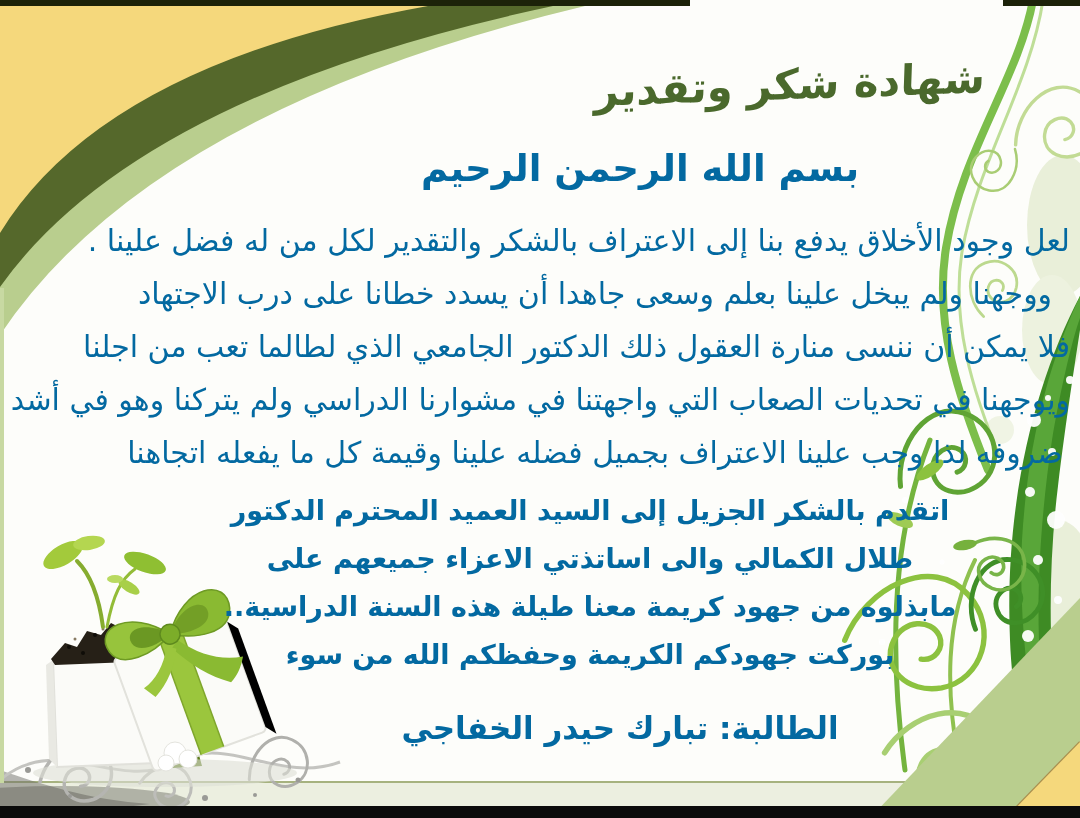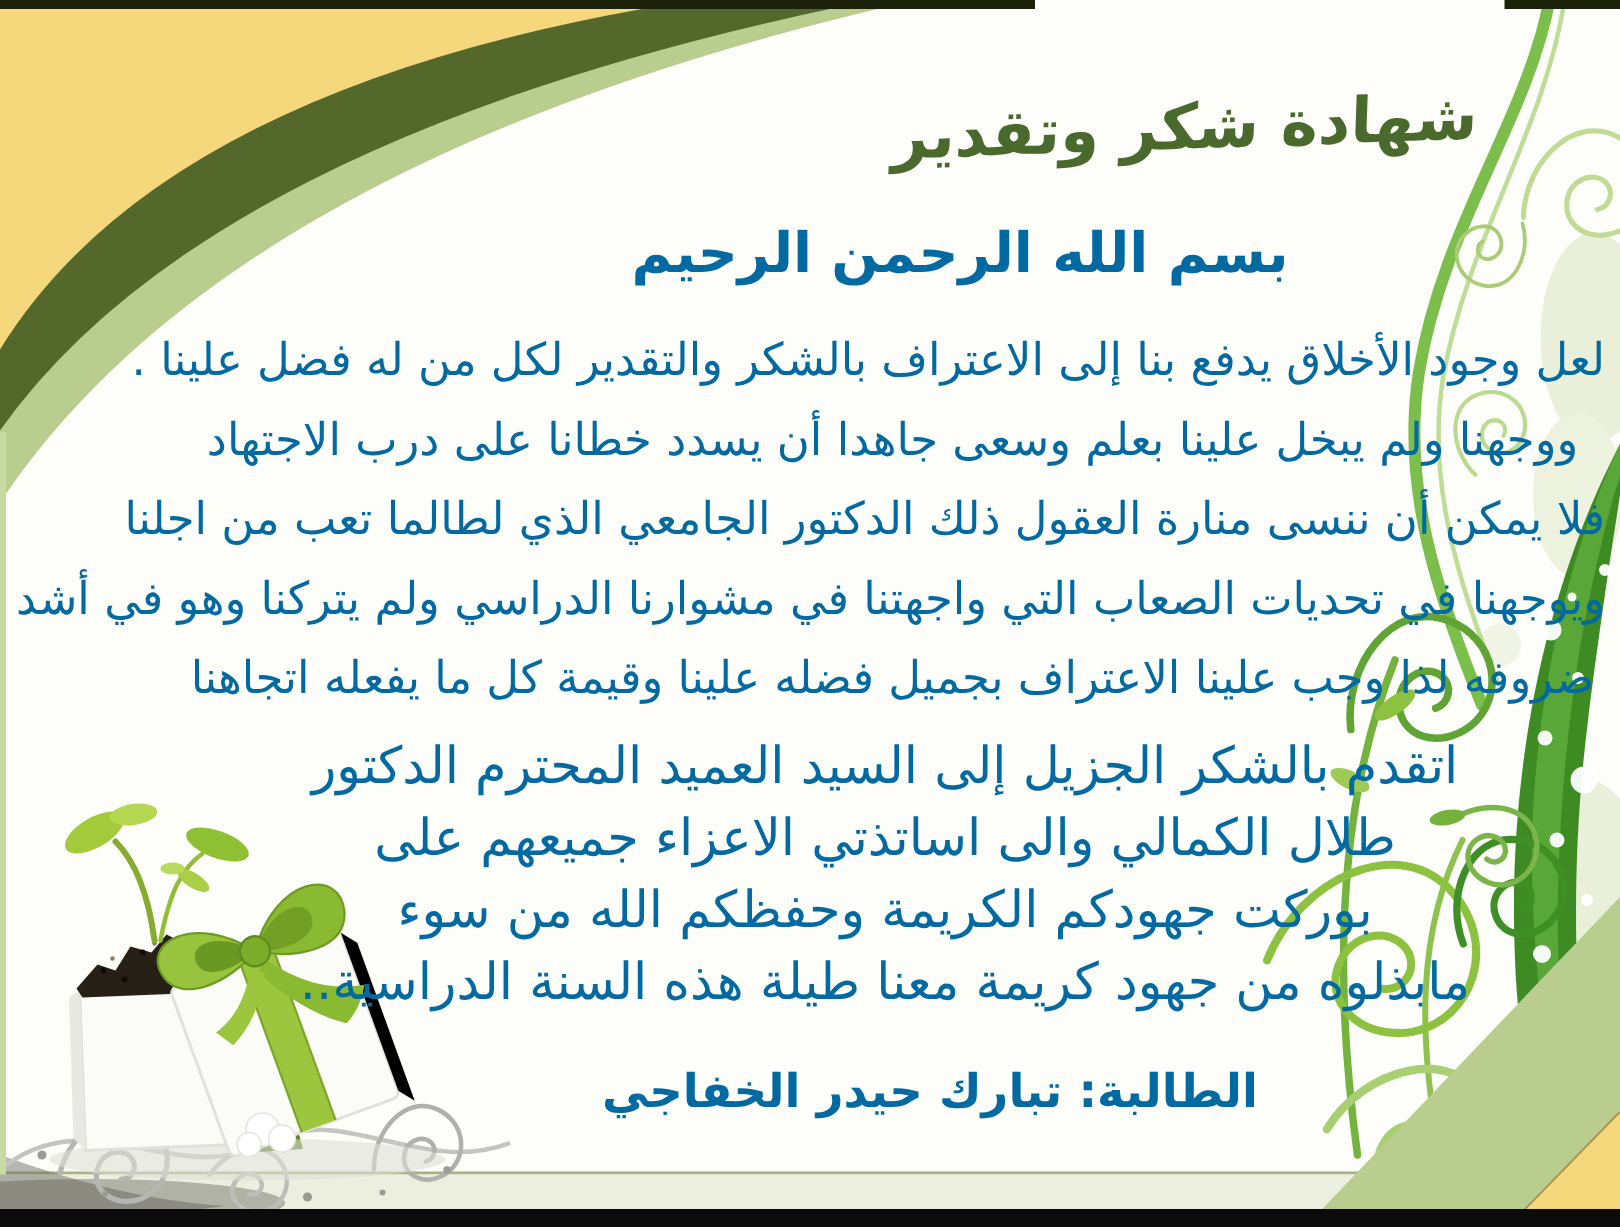--- a/index.html
+++ b/index.html
@@ -15,21 +15,21 @@
     transform:rotate(-2deg) skewX(-4deg);
     line-height:78px;white-space:nowrap;
   }
   .basmala{
     left:380px;top:136px;width:520px;height:66px;
     font-size:37px;font-weight:800;line-height:66px;white-space:nowrap;
   }
   .body-block{left:120px;top:214px;width:950px;}
   .body-line{font-size:30px;line-height:53px;white-space:nowrap;font-weight:500;}
   .dedication-block{left:190px;top:487px;width:800px;}
-  .dedication-line{font-size:34px;font-weight:400;line-height:48px;white-space:nowrap;}
+  .dedication-line{font-size:27px;font-weight:700;line-height:48px;white-space:nowrap;}
   .signature{
     left:370px;top:700px;width:500px;height:56px;
     font-size:31px;font-weight:600;line-height:56px;white-space:nowrap;
   }
 </style>
 </head>
 <body>
 
 <div class="stage">
 
@@ -186,19 +186,19 @@
     <div class="body-line">لعل وجود الأخلاق يدفع بنا إلى الاعتراف بالشكر والتقدير لكل من له فضل علينا .</div>
     <div class="body-line">ووجهنا ولم يبخل علينا بعلم وسعى جاهدا أن يسدد خطانا على درب الاجتهاد</div>
     <div class="body-line">فلا يمكن أن ننسى منارة العقول ذلك الدكتور الجامعي الذي لطالما تعب من اجلنا</div>
     <div class="body-line">ويوجهنا في تحديات الصعاب التي واجهتنا في مشوارنا الدراسي ولم يتركنا وهو في أشد</div>
     <div class="body-line">ضروفه لذا وجب علينا الاعتراف بجميل فضله علينا وقيمة كل ما يفعله اتجاهنا</div>
   </div>
 
   <div class="txt dedication-block">
     <div class="dedication-line">اتقدم بالشكر الجزيل إلى السيد العميد المحترم الدكتور</div>
     <div class="dedication-line">طلال الكمالي والى اساتذتي الاعزاء جميعهم على</div>
+    <div class="dedication-line">مابذلوه من جهود كريمة معنا طيلة هذه السنة الدراسية..</div>
     <div class="dedication-line">بوركت جهودكم الكريمة وحفظكم الله من سوء</div>
-    <div class="dedication-line">مابذلوه من جهود كريمة معنا طيلة هذه السنة الدراسية..</div>
   </div>
 
   <div class="txt signature">الطالبة: تبارك حيدر الخفاجي</div>
 
 </div>
 
 </body></html>

